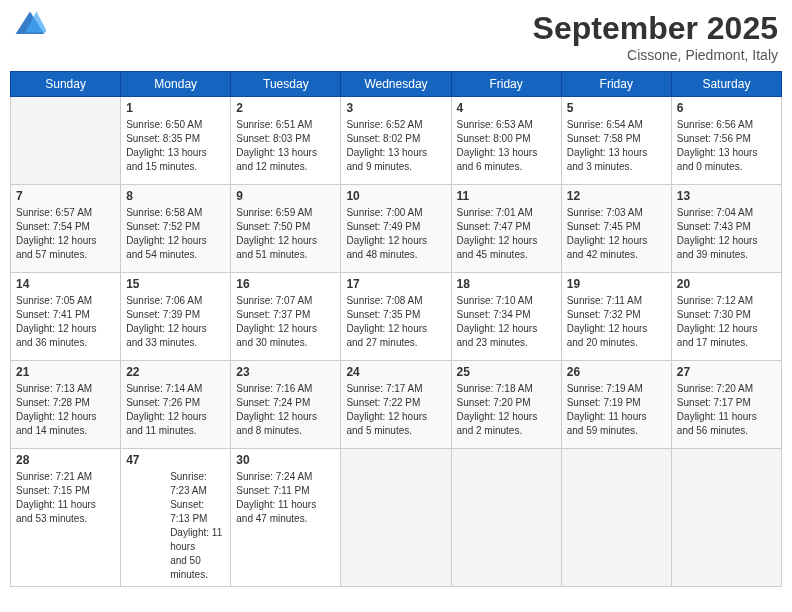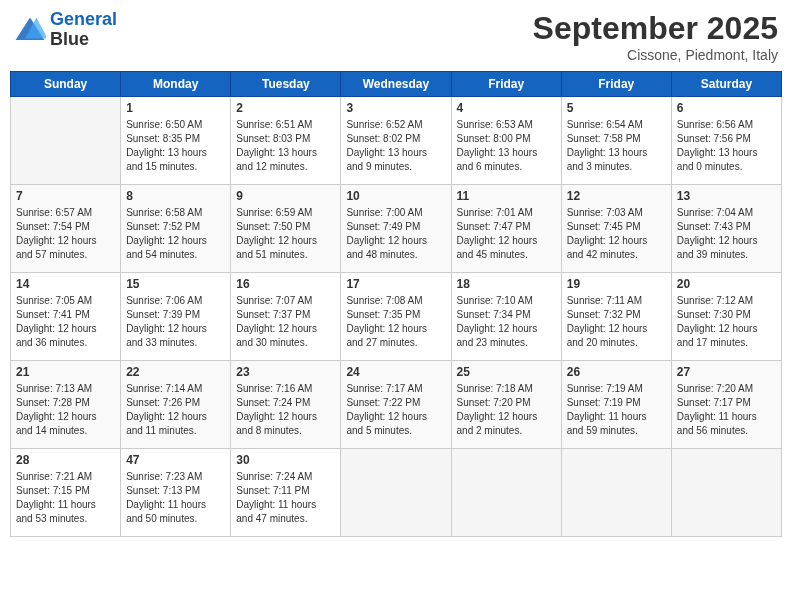--- a/index.html
+++ b/index.html
@@ -50,21 +50,21 @@
     }
     table {
       width: 100%;
       border-collapse: collapse;
       table-layout: fixed;
     }
     thead tr th {
       background: #1565c0;
       color: #fff;
       font-size: 12px;
-      font-weight: bold;
+      font-weight: normal;
       padding: 5px 4px;
       text-align: center;
       border: 1px solid #0d47a1;
     }
     tbody tr td {
       border: 1px solid #ccc;
       vertical-align: top;
       padding: 4px 5px;
       font-size: 10px;
       color: #333;
@@ -93,24 +93,20 @@
   </style>
 </head>
 <body>
 
 <div class="header">
   <div class="logo">
     <svg class="logo-icon" viewBox="0 0 40 35" xmlns="http://www.w3.org/2000/svg">
       <polygon points="20,2 38,30 2,30" fill="#1565c0" opacity="0.85"></polygon>
       <polygon points="28,2 42,28 14,28" fill="#42a5f5" opacity="0.7"></polygon>
     </svg>
-    <div class="logo-text">
-      <div><span>General</span></div>
-      <div>Blue</div>
-    </div>
   </div>
   <div class="title-block">
     <div class="month-title">September 2025</div>
     <div class="subtitle">Cissone, Piedmont, Italy</div>
   </div>
 </div>
 
 <table>
   <thead>
     <tr>
@@ -325,21 +321,21 @@
       <tr>
         <td>
           <div class="day-num">28</div>
           <div class="day-info" style="white-space: pre-line;">Sunrise: 7:21 AM
 Sunset: 7:15 PM
 Daylight: 11 hours
 and 53 minutes.</div>
         </td>
         <td>
           <div class="day-num">47</div>
-          <div class="day-info" style="white-space: pre-line;">Sunrise: 7:23 AM
+          <div class="day-info" style="white-space: pre-line; margin-left: 44px;">Sunrise: 7:23 AM
 Sunset: 7:13 PM
 Daylight: 11 hours
 and 50 minutes.</div>
         </td>
         <td>
           <div class="day-num">30</div>
           <div class="day-info" style="white-space: pre-line;">Sunrise: 7:24 AM
 Sunset: 7:11 PM
 Daylight: 11 hours
 and 47 minutes.</div>

